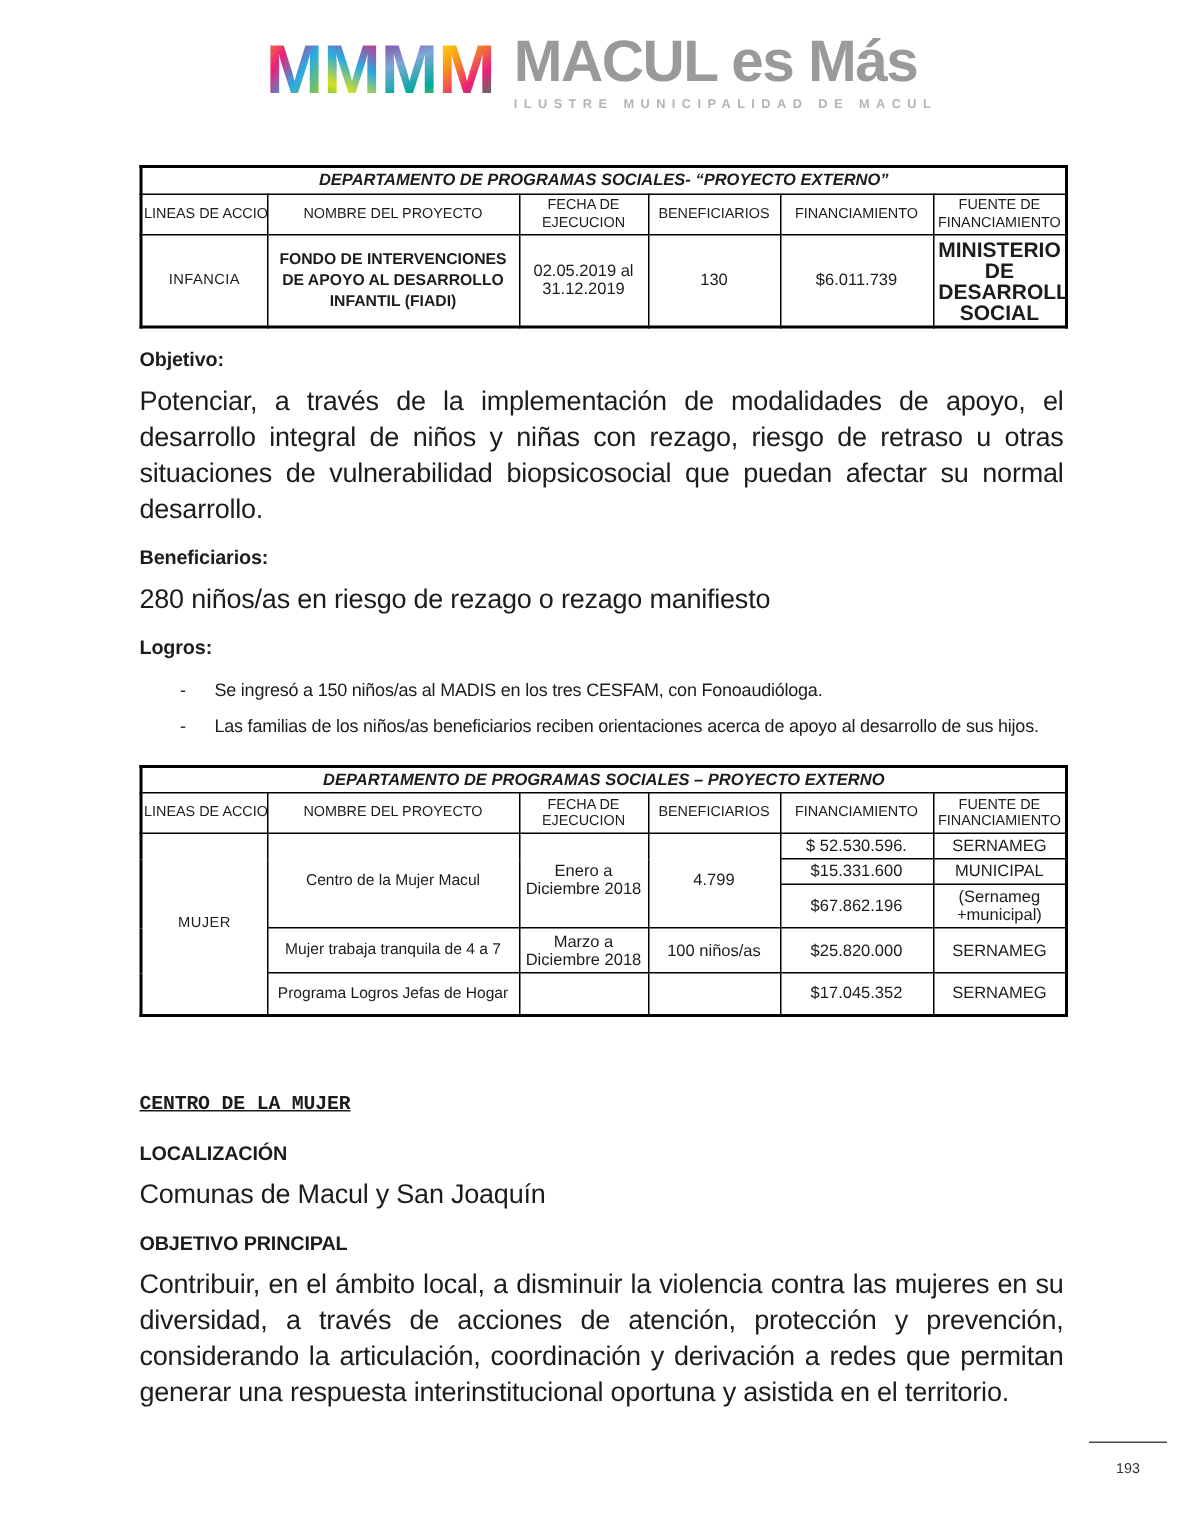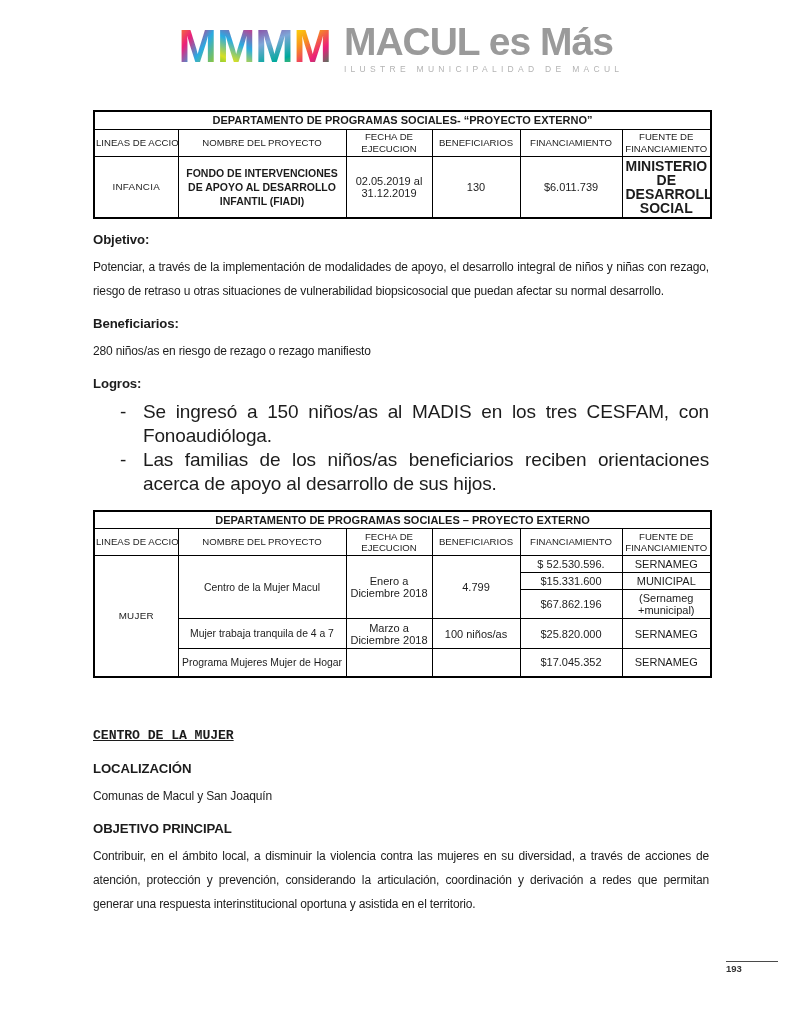--- a/index.html
+++ b/index.html
@@ -32,37 +32,37 @@
   .m2 { background-image: linear-gradient(205deg, #ec1e79 5%, #29abe2 45%, #d7df23 75%, #39b54a 100%); }
   .m3 { background-image: linear-gradient(160deg, #92278f 0%, #7da7d8 40%, #00a99d 75%, #8cc63f 100%); }
   .m4 { background-image: linear-gradient(140deg, #fff200 0%, #f7941e 35%, #ec1e79 65%, #00a651 100%); }
   .brand { display: flex; flex-direction: column; }
   .brand-title {
     font-weight: bold; font-size: 39px; line-height: 40px;
     color: #9a9a9a; letter-spacing: -1px; white-space: nowrap;
   }
   .brand-subtitle {
     font-size: 8.5px; letter-spacing: 4.3px; color: #b4b4b4;
-    margin-top: 2px; white-space: nowrap;
+    margin-top: 2px; white-space: nowrap; font-weight: bold;
   }
 
   
   table.t {
     border-collapse: collapse; table-layout: fixed;
     width: 617px; margin-left: 93px;
     border: 2px solid #000;
     font-size: 11px; color: #1c1c1c;
   }
   table.t th, table.t td {
     border: 1px solid #000;
     text-align: center; vertical-align: middle;
     padding: 2px 3px;
     overflow: hidden;
   }
-  .t-title th { font-weight: bold; font-size: 11px; height: 18px; padding: 1px 2px; }
+  .t-title th { font-weight: bold; font-size: 11px; height: 18px; padding: 1px 2px; font-style: italic; }
   tr.t-head th {
     font-weight: normal; font-size: 9.6px; line-height: 11.5px;
     height: 27px; padding: 1px;
   }
   .nw { white-space: nowrap; }
   .c-linea { font-size: 9.8px; letter-spacing: .3px; margin-top: 20px; }
   .c-nombre1 { font-weight: bold; font-size: 10.5px; line-height: 14px; }
   .c-fuente1 { font-weight: bold; font-size: 14px; line-height: 14px; }
   .c-proj { text-align: left; font-size: 10.4px; padding-left: 3px; padding-right: 1px; white-space: nowrap; }
   .c-left { text-align: left; padding-left: 4px; }
@@ -72,39 +72,38 @@
   .h30 { height: 30px; padding-left: 24px; }
   .t2 { margin-top: 14px; }
 
   
   .content { margin: 0 93px; }
   .content h3 {
     font-size: 13.2px; font-weight: bold; line-height: 24px;
     margin: 9px 0 0 0; letter-spacing: -0.1px;
   }
   .content p {
-    font-size: 12px; line-height: 24px; letter-spacing: -0.15px;
+    font-size: 18px; line-height: 24px; letter-spacing: -0.15px;
     margin: 3px 0 0 0; text-align: justify;
   }
   ul.dash {
     list-style: none; margin: 4px 0 0 0; padding: 0 0 0 50px;
-    font-size: 19px; line-height: 24px; letter-spacing: -0.15px;
+    font-size: 12px; line-height: 24px; letter-spacing: -0.15px;
   }
   ul.dash li { position: relative; text-align: justify; }
   ul.dash li::before { content: "-"; position: absolute; left: -23px; }
   .big-gap { margin-top: 46px !important; font-family: Liberation Mono, monospace; }
   .u { text-decoration: underline; }
 
   
   .pagefoot {
     position: absolute; top: 961px; right: 24px; width: 52px;
     border-top: 1px solid #4a4a4a;
-    font-size: 9.5px; color: #333;
-    padding-top: 1px;
-    font-weight: bold;
+    text-align: center; font-size: 9.5px; color: #333;
+    padding-top: 12px;
   }
 </style>
 </head>
 <body>
 
 <div class="page">
 
   <header class="logo">
     <div class="monogram">
       <span class="m m1">M</span>
@@ -206,21 +205,21 @@
         <td class="c-left">(Sernameg +municipal)</td>
       </tr>
       <tr class="h30">
         <td class="c-proj">Mujer trabaja tranquila de 4 a 7</td>
         <td>Marzo a Diciembre 2018</td>
         <td>100 niños/as</td>
         <td>$25.820.000</td>
         <td class="c-left">SERNAMEG</td>
       </tr>
       <tr class="h28">
-        <td class="c-proj">Programa Mujeres Mujer de Hogar</td>
+        <td class="c-proj">Programa Logros Jefas de Hogar</td>
         <td></td>
         <td></td>
         <td>$17.045.352</td>
         <td class="c-left">SERNAMEG</td>
       </tr>
     </tbody>
   </table>
 
   <div class="content">
     <h3 class="big-gap u">CENTRO DE LA MUJER</h3>

